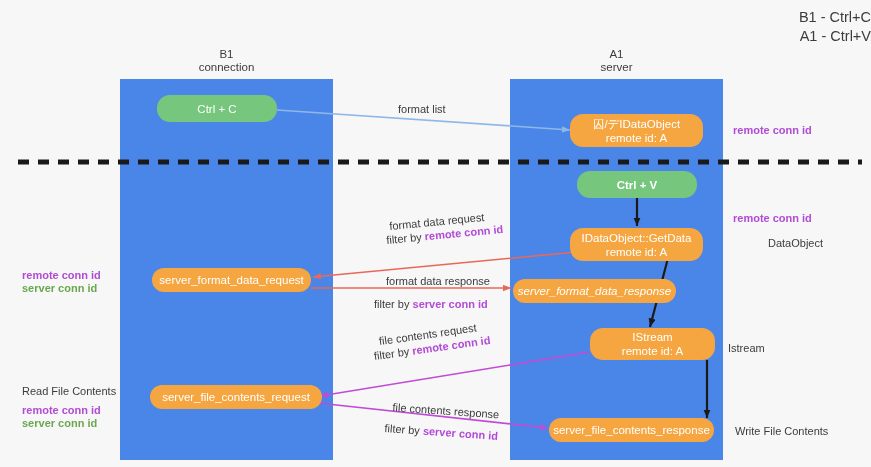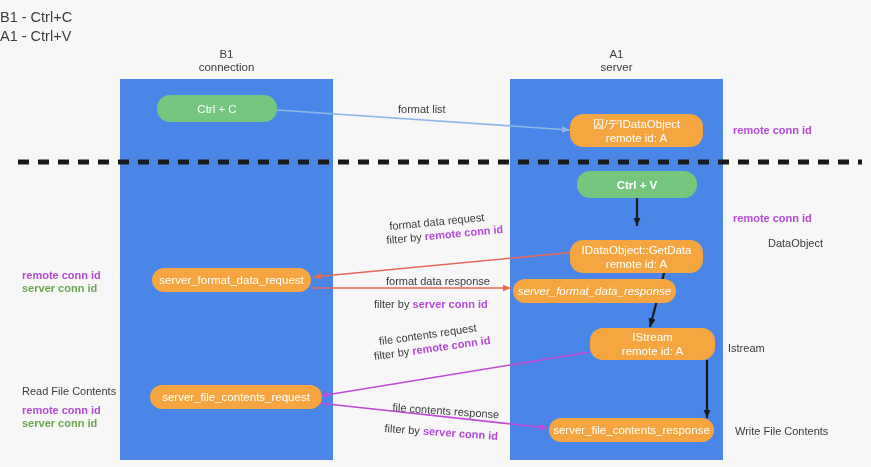--- a/index.html
+++ b/index.html
@@ -27,21 +27,21 @@
     text-align:center;
     color:#3c3c3c;
     font-size:11.5px;
     line-height:13px;
   }
 
   
   .diagram-title{
     position:absolute;
     left:0;top:8px;width:871px;
-    text-align:left;
+    text-align:right;
     color:#3c3c3c;
     font-size:14.5px;
     line-height:19px;
     white-space:pre-line;
   }
 
   
   .node{
     position:absolute;
     box-sizing:border-box;
@@ -120,21 +120,21 @@
 
   <div class="layer" id="node-layer">
 
     <div class="node green" style="left:157px;top:95px;width:120px;height:27px;">Ctrl + C</div>
 
     <div class="node orange" style="left:570px;top:114px;width:133px;height:33px;">囚/デIDataObject
 remote id: A</div>
 
     <div class="node green" style="left:577px;top:171px;width:120px;height:27px;font-weight:bold;">Ctrl + V</div>
 
-    <div class="node orange" style="left:570px;top:228px;width:133px;height:33px;margin-top:12px;">IDataObject::GetData
+    <div class="node orange" style="left:570px;top:228px;width:133px;height:33px;">IDataObject::GetData
 remote id: A</div>
 
     <div class="node orange" style="left:152px;top:268px;width:159px;height:24px;">server_format_data_request</div>
 
     <div class="node orange" style="left:513px;top:279px;width:163px;height:24px;font-style:italic;">server_format_data_response</div>
 
     <div class="node orange" style="left:590px;top:328px;width:125px;height:32px;">IStream
 remote id: A</div>
 
     <div class="node orange" style="left:150px;top:385px;width:172px;height:24px;">server_file_contents_request</div>

